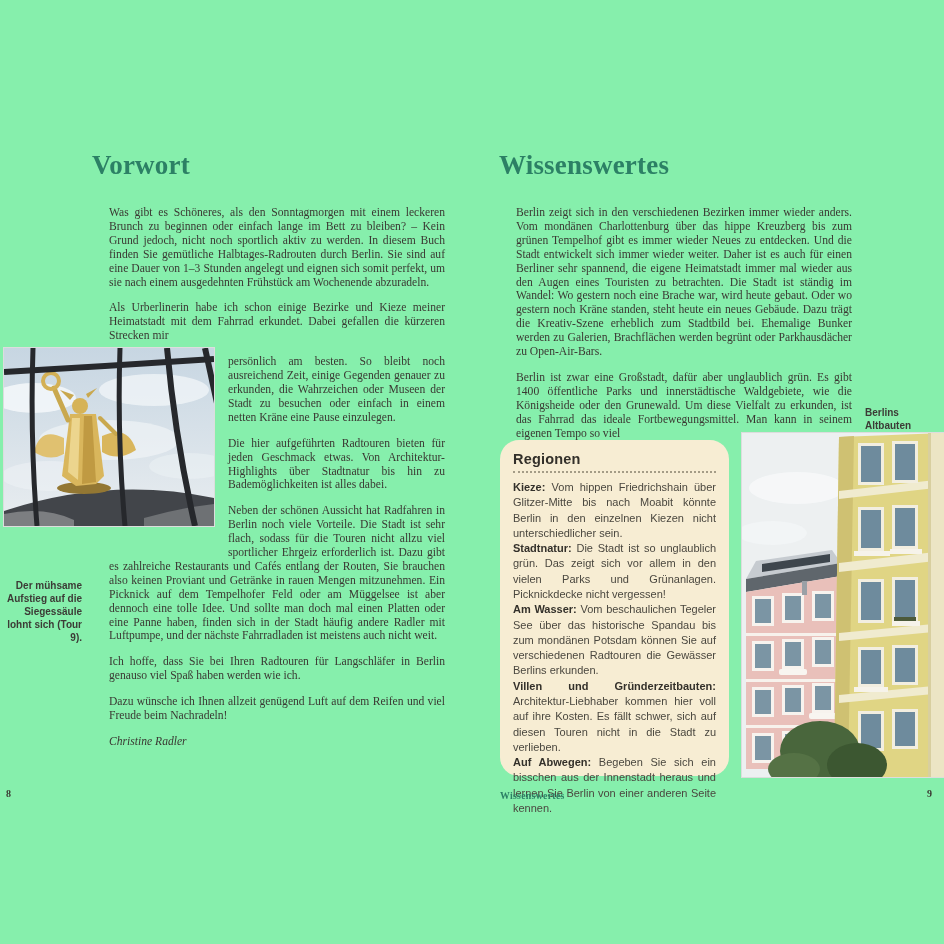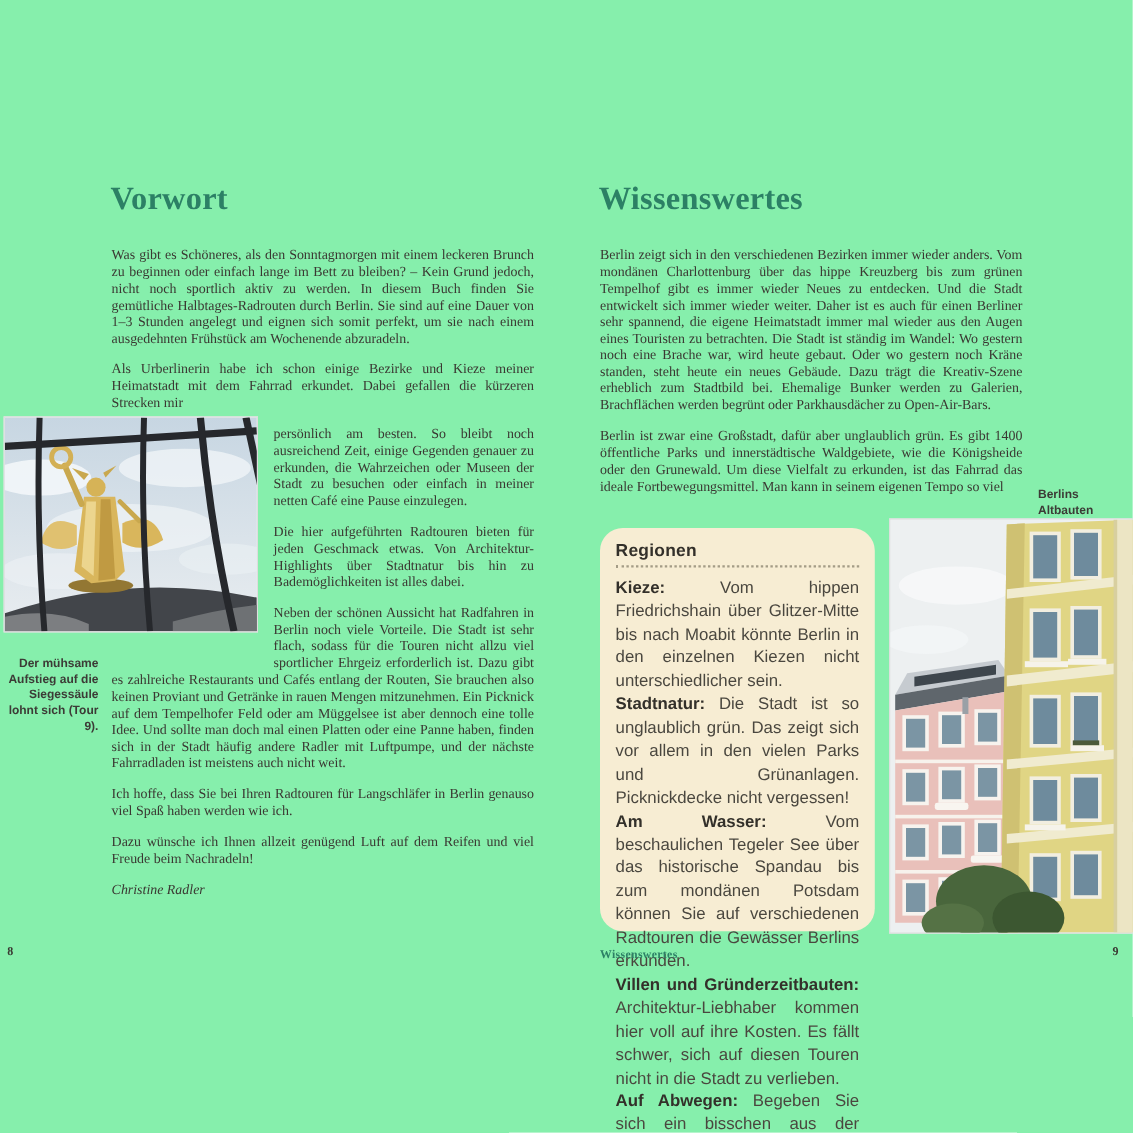--- a/index.html
+++ b/index.html
@@ -6,57 +6,57 @@
   .canvas{position:relative;width:944px;height:944px;background:#86efac;overflow:hidden;
           font-family:"Liberation Serif",serif;color:#3a3832;}
   .page-title{position:absolute;margin:0;font-family:"Liberation Serif",serif;
               font-size:27px;font-weight:700;letter-spacing:.2px;color:#2c8065;}
   #title-left{left:92px;top:150px;}
   #title-right{left:499px;top:150px;}
   .text-col{position:absolute;width:352px;font-size:11.6px;line-height:1.2;
             text-align:justify;color:#3a3832;}
   #col-left{left:93px;top:206px;}
   #col-right{left:500px;top:206px;}
-  .text-col p{margin:0 0 12px 0;}
+  .text-col p{margin:0 0 12px 16px;}
   .wrap-spacer{float:left;width:135px;height:203px;}
   .signature{font-style:italic;margin-top:2px;}
   .photo{position:absolute;border:1px solid #dddddd;background:#eef1f3;}
   #photo-left{left:3px;top:347px;width:210px;height:178px;}
   #photo-right{left:741px;top:432px;width:203px;height:344px;}
   .photo svg{display:block;}
   .margin-caption{position:absolute;font-family:"Liberation Sans",sans-serif;
                   font-size:10px;line-height:1.3;font-weight:700;color:#3c3b36;}
-  #caption-left{left:6px;top:547px;width:76px;text-align:right;}
+  #caption-left{left:6px;top:579px;width:76px;text-align:right;}
   #caption-right{left:865px;top:406px;width:75px;text-align:left;}
   .info-box{position:absolute;left:500px;top:440px;width:229px;height:336px;
             box-sizing:border-box;background:#f7edd3;padding:11px 13px;
             font-family:"Liberation Sans",sans-serif;color:#474439;border-radius:19px;}
   .info-box h2{margin:0;font-size:14.5px;font-weight:700;color:#33302a;letter-spacing:.2px;}
   .dotted-rule{height:0;border-bottom:2px dotted #a49c86;margin:4px 0 7px 0;}
-  .info-item{font-size:14px;line-height:1.39;text-align:justify;color:#4a473f;}
+  .info-item{font-size:11px;line-height:1.39;text-align:justify;color:#4a473f;}
   .info-item .lbl{font-weight:700;color:#33302a;}
   .pagenum{position:absolute;font-family:"Liberation Serif",serif;font-size:10px;
            font-weight:700;color:#3a3832;}
   #pagenum-left{left:6px;top:788px;}
   #pagenum-right{left:927px;top:788px;}
   .footer-label{position:absolute;left:500px;top:790px;font-family:"Liberation Serif",serif;
                 font-size:9.8px;font-weight:700;color:#2c8065;letter-spacing:.3px;}
 </style>
 </head>
 <body>
 
 <div class="canvas">
 
   <h1 class="page-title" id="title-left">Vorwort</h1>
 
   <div class="text-col" id="col-left">
     <p>Was gibt es Schöneres, als den Sonntagmorgen mit einem leckeren Brunch zu beginnen oder einfach lange im Bett zu bleiben? – Kein Grund jedoch, nicht noch sportlich aktiv zu werden. In diesem Buch finden Sie gemütliche Halbtages-Radrouten durch Berlin. Sie sind auf eine Dauer von 1–3 Stunden angelegt und eignen sich somit perfekt, um sie nach einem ausgedehnten Frühstück am Wochenende abzuradeln.</p>
     <p>Als Urberlinerin habe ich schon einige Bezirke und Kieze meiner Heimatstadt mit dem Fahrrad erkundet. Dabei gefallen die kürzeren Strecken mir</p>
     <div class="wrap-spacer"></div>
-    <p>persönlich am besten. So bleibt noch ausreichend Zeit, einige Gegenden genauer zu erkunden, die Wahrzeichen oder Museen der Stadt zu besuchen oder einfach in meiner netten Café eine Pause einzulegen.</p>
+    <p>persönlich am besten. So bleibt noch ausreichend Zeit, einige Gegenden genauer zu erkunden, die Wahrzeichen oder Museen der Stadt zu besuchen oder einfach in einem netten Kräne eine Pause einzulegen.</p>
     <p>Die hier aufgeführten Radtouren bieten für jeden Geschmack etwas. Von Architektur-Highlights über Stadtnatur bis hin zu Bademöglichkeiten ist alles dabei.</p>
     <p>Neben der schönen Aussicht hat Radfahren in Berlin noch viele Vorteile. Die Stadt ist sehr flach, sodass für die Touren nicht allzu viel sportlicher Ehrgeiz erforderlich ist. Dazu gibt es zahlreiche Restaurants und Cafés entlang der Routen, Sie brauchen also keinen Proviant und Getränke in rauen Mengen mitzunehmen. Ein Picknick auf dem Tempelhofer Feld oder am Müggelsee ist aber dennoch eine tolle Idee. Und sollte man doch mal einen Platten oder eine Panne haben, finden sich in der Stadt häufig andere Radler mit Luftpumpe, und der nächste Fahrradladen ist meistens auch nicht weit.</p>
     <p>Ich hoffe, dass Sie bei Ihren Radtouren für Langschläfer in Berlin genauso viel Spaß haben werden wie ich.</p>
     <p>Dazu wünsche ich Ihnen allzeit genügend Luft auf dem Reifen und viel Freude beim Nachradeln!</p>
     <p class="signature">Christine Radler</p>
   </div>
 
   <div class="photo" id="photo-left">
     <svg width="210" height="178" viewBox="0 0 210 178">
       <defs>

